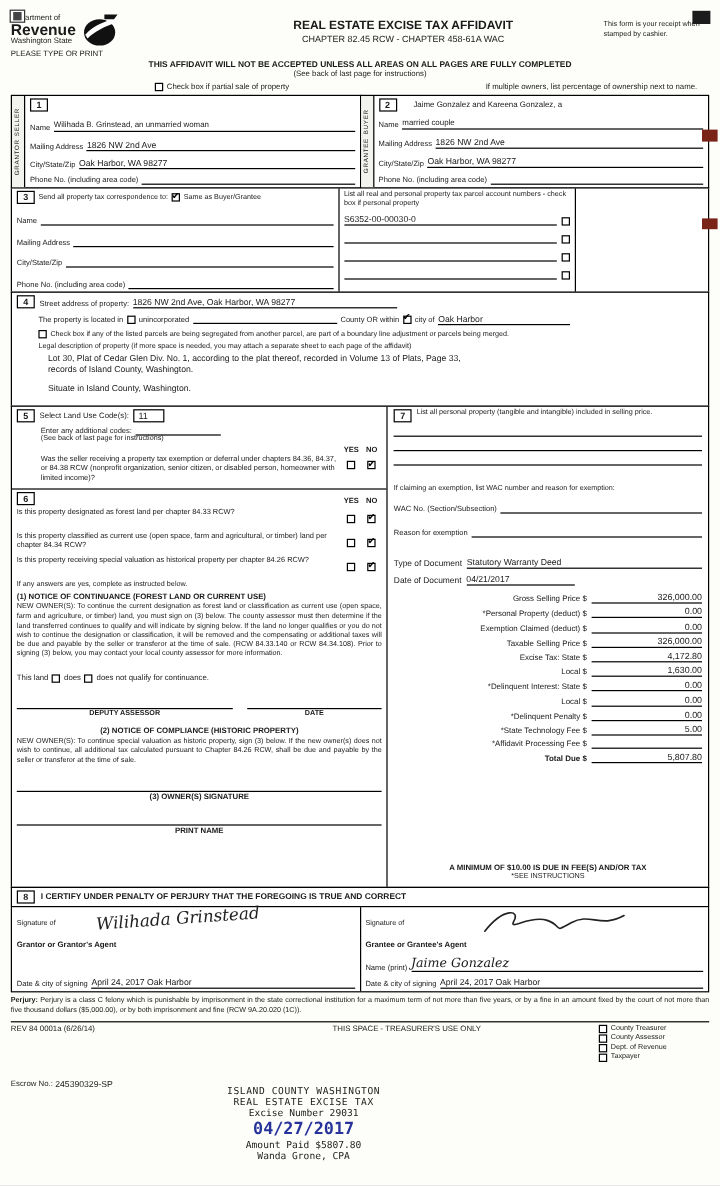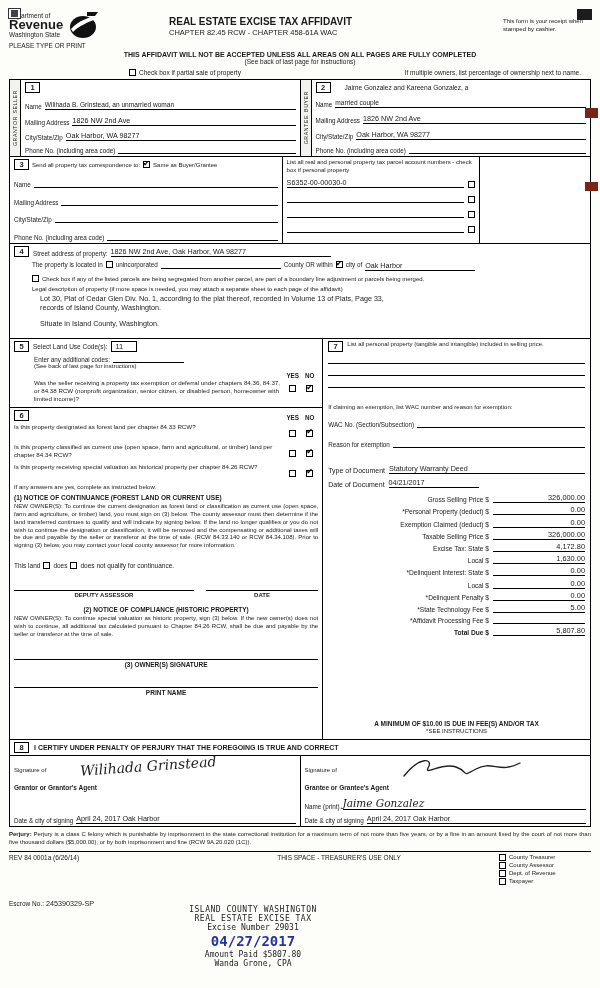--- a/index.html
+++ b/index.html
@@ -57,21 +57,21 @@
           <div class="f65">Washington State</div>
         </div>
         <svg class="logo-svg" width="34" height="30" viewBox="0 0 34 30">
           <ellipse cx="16" cy="17" rx="13" ry="11" fill="#111"></ellipse>
           <path d="M4 19 C 12 10, 22 8, 31 4 L 29 9 C 21 12, 12 16, 6 22 Z" fill="#fff"></path>
           <path d="M20 2 L 31 2 L 28 6 L 20 6 Z" fill="#111"></path>
         </svg>
       </div>
       <div class="f65" style="margin-top:2px">PLEASE TYPE OR PRINT</div>
     </div>
-    <div style="flex:1;padding-top:6px">
+    <div style="flex:1;text-align:center;padding-top:6px">
       <div class="b f10">REAL ESTATE EXCISE TAX AFFIDAVIT</div>
       <div class="f75" style="margin-top:1px">CHAPTER 82.45 RCW - CHAPTER 458-61A WAC</div>
     </div>
     <div class="f6" style="width:88px;padding-top:8px;line-height:1.3">This form is your receipt when stamped by cashier.</div>
   </div>
 
   <div class="b f7 ctr" style="margin-top:2px">THIS AFFIDAVIT WILL NOT BE ACCEPTED UNLESS ALL AREAS ON ALL PAGES ARE FULLY COMPLETED</div>
   <div class="f65 ctr">(See back of last page for instructions)</div>
 
   <div class="rc" style="margin:4px 0 3px;">
@@ -186,21 +186,21 @@
     </div>
   </div>
 
   <div class="sec" style="margin-top:-1px;padding:2px 4px;height:96px">
     <div class="r">
       <div class="num" style="margin-right:4px">4</div>
       <span class="lbl">Street address of property:</span>
       <span class="fill typed" style="max-width:300px;flex:none;min-width:220px">1826 NW 2nd Ave, Oak Harbor, WA 98277</span>
       <span style="flex:1"></span>
     </div>
-    <div class="r" style="margin-top:4px;align-items:flex-start">
+    <div class="r" style="margin-top:4px;align-items:center">
       <span class="lbl" style="margin-left:18px">The property is located in</span>
       <span class="cb"></span>
       <span class="lbl" style="margin-left:3px">unincorporated</span>
       <span class="fill" style="max-width:120px"></span>
       <span class="lbl" style="margin-left:3px">County OR within</span>
       <span class="cb c"></span>
       <span class="lbl" style="margin-left:3px">city of</span>
       <span class="fill typed" style="max-width:110px">Oak Harbor</span>
     </div>
     <div class="rc" style="margin-top:4px;gap:3px">

